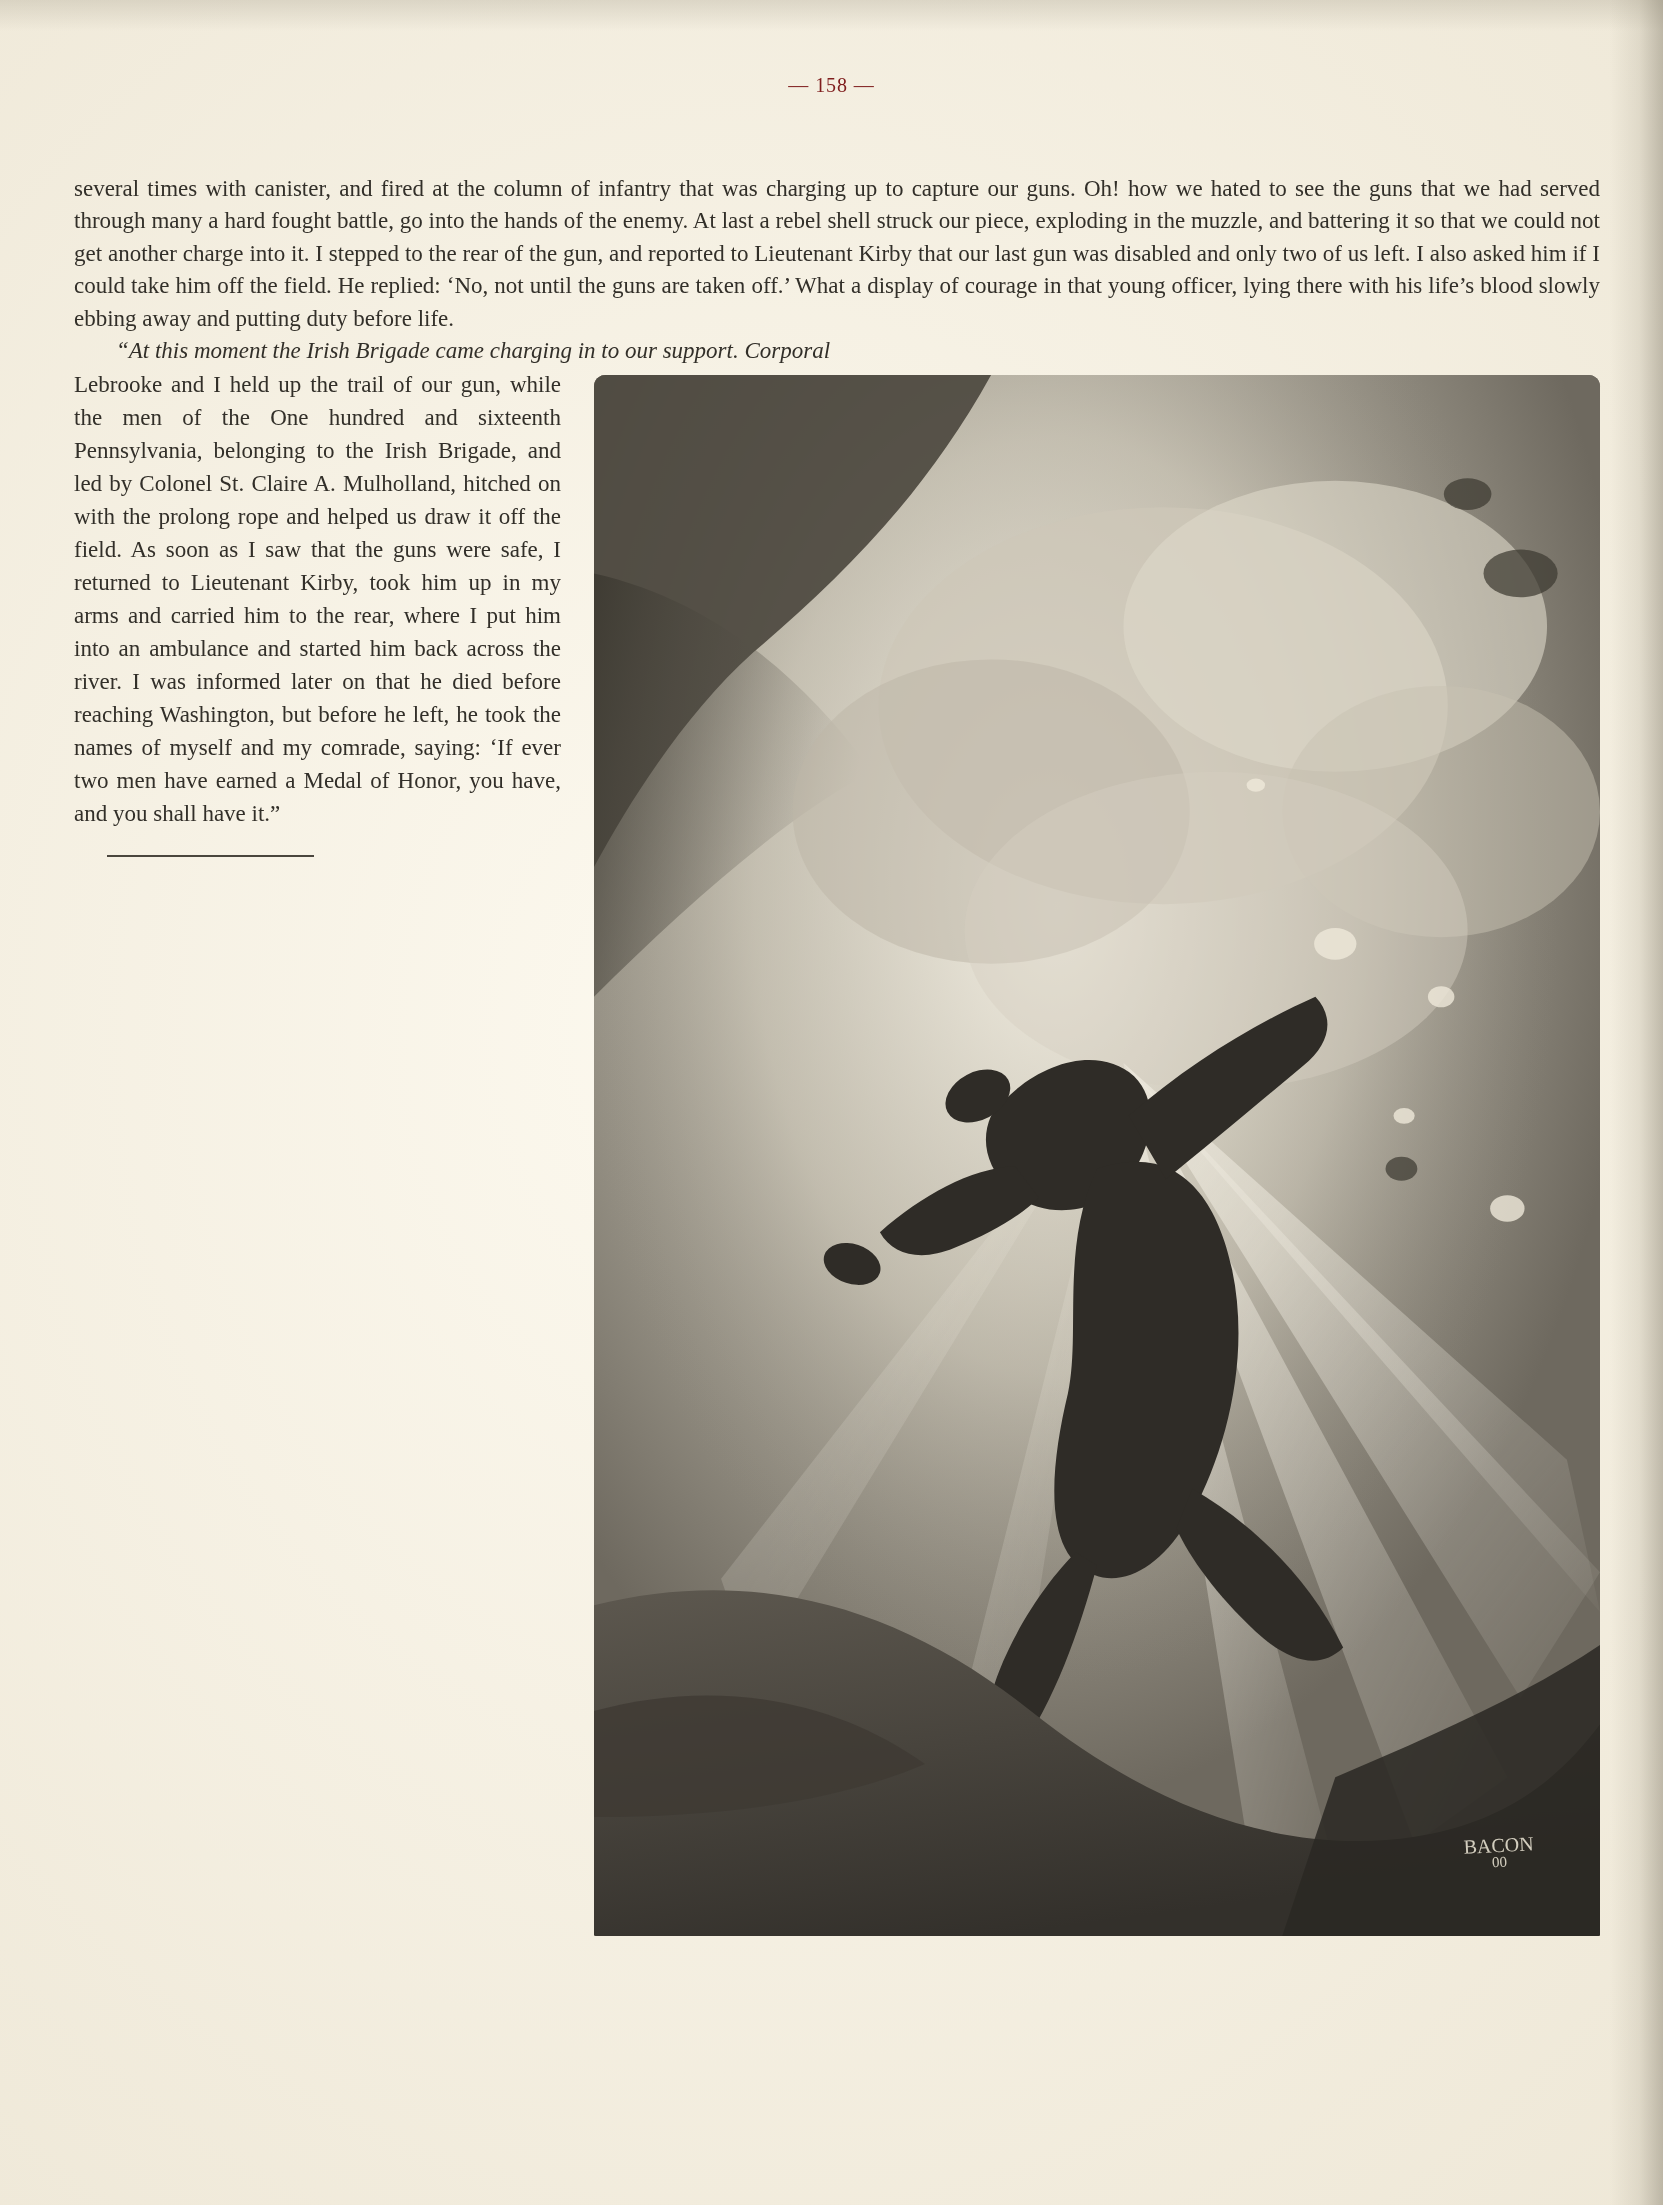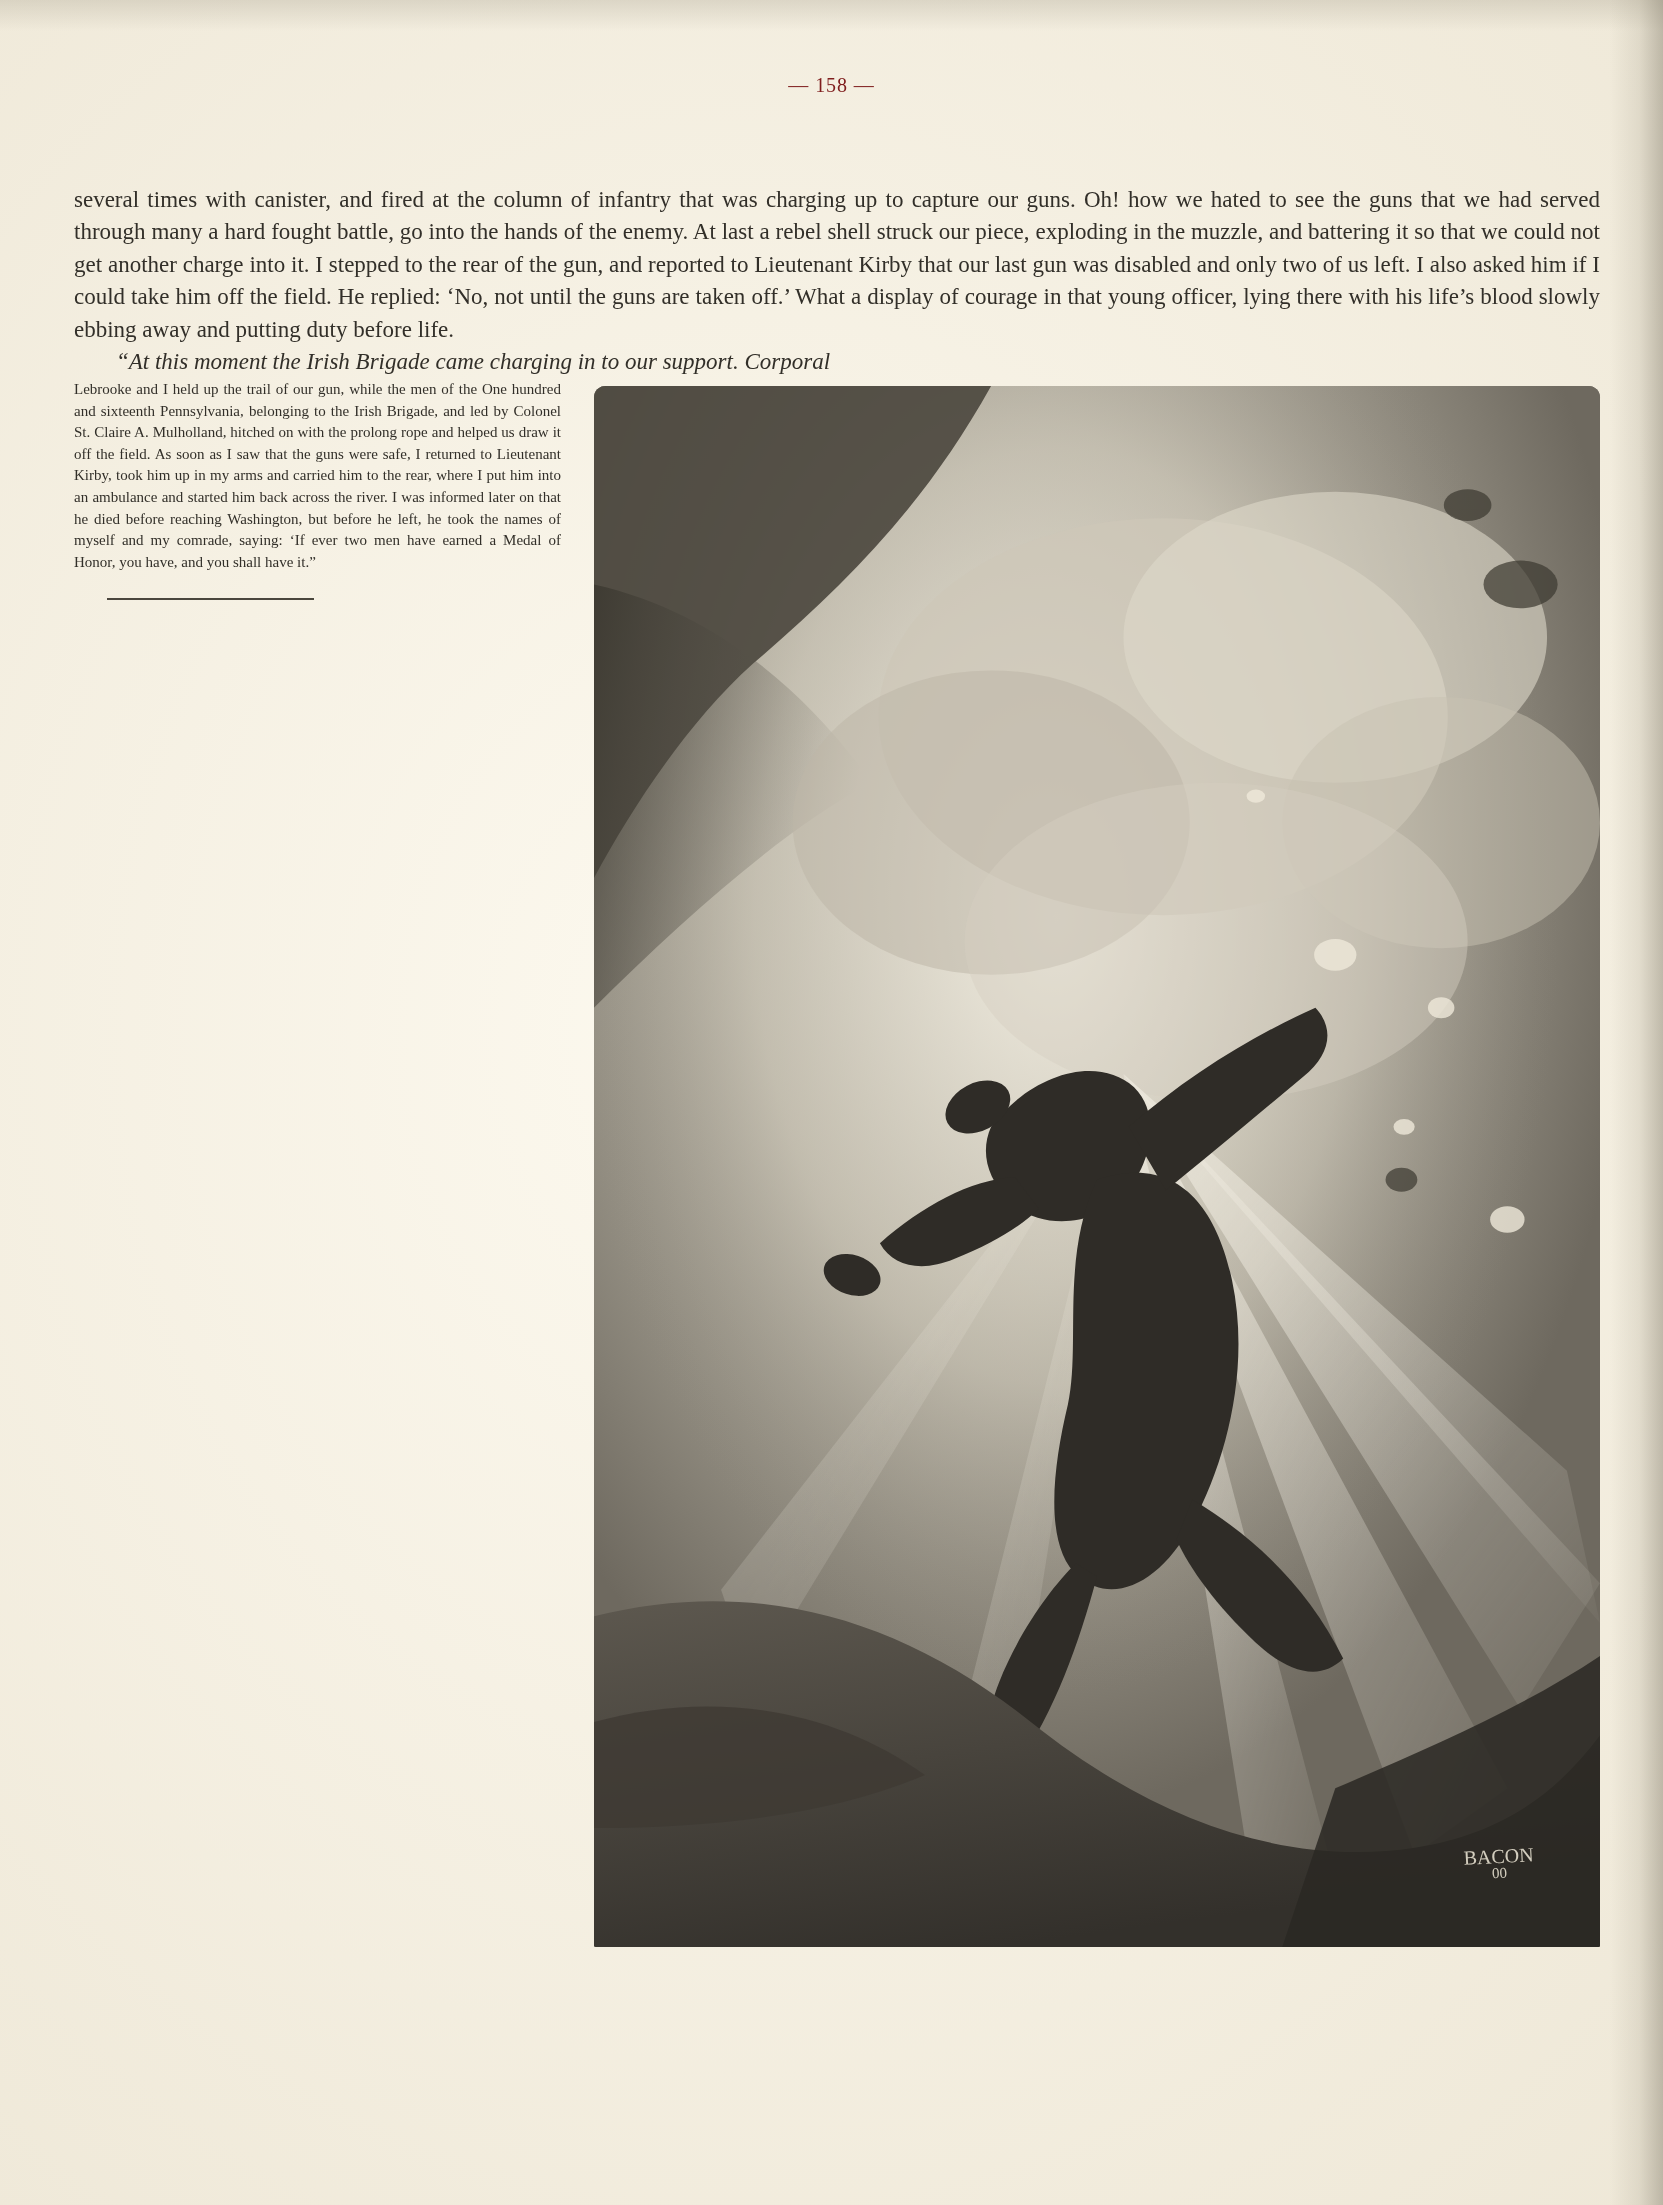--- a/index.html
+++ b/index.html
@@ -50,21 +50,21 @@
     width: 1663px;
     text-align: center;
     font-size: 20px;
     letter-spacing: 0.9px;
     color: #7f1d1d;
   }
 
   .content {
     position: absolute;
     left: 74px;
-    top: 184px;
+    top: 173px;
     width: 1526px;
   }
 
   .para {
     font-size: 23px;
     line-height: 1.41;
     text-align: justify;
     margin: 0 0 0 0;
     color: #322f29;
   }
@@ -96,21 +96,21 @@
     margin-top: 20px;
     text-align: center;
     font-family: "Liberation Sans", sans-serif;
     font-size: 17px;
     letter-spacing: 1.1px;
     color: #37352f;
   }
 
   .narrow-col {
     width: 487px;
-    font-size: 15px;
+    font-size: 23px;
     line-height: 1.435;
     text-align: justify;
     color: #322f29;
   }
   .narrow-col p { margin: 0; }
 
   .rule {
     width: 207px;
     height: 1.8px;
     background: #4a463d;

